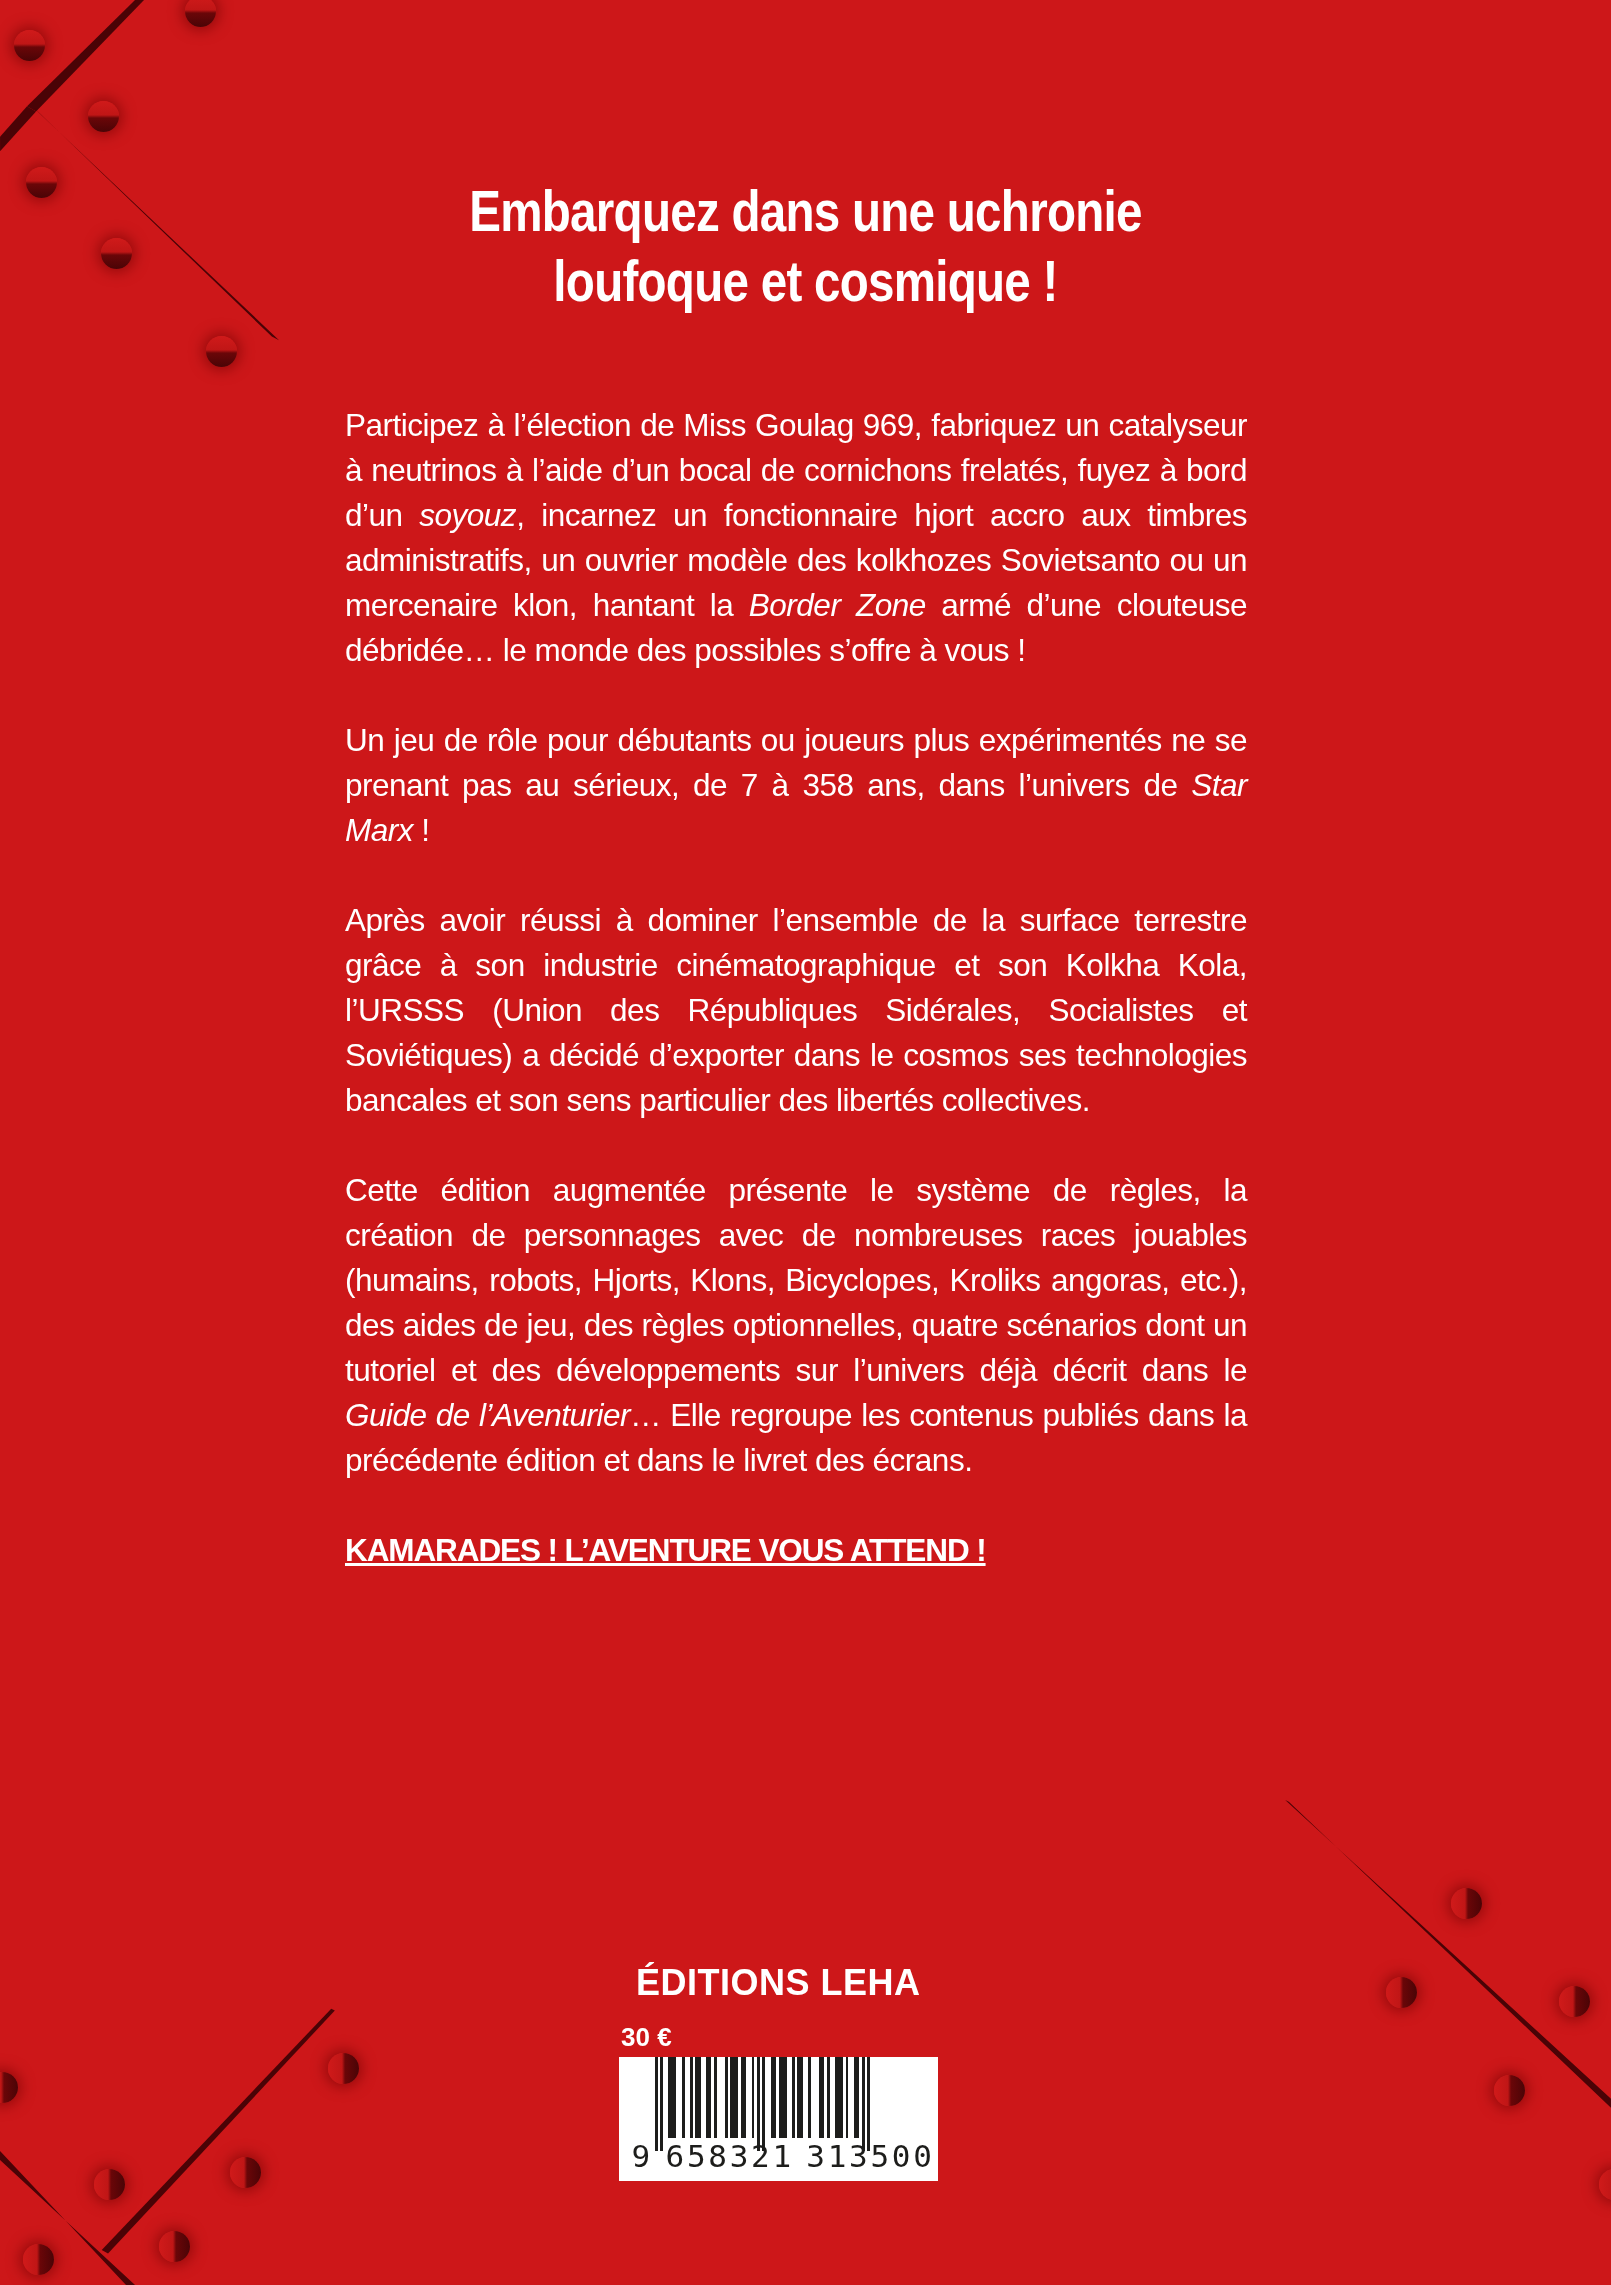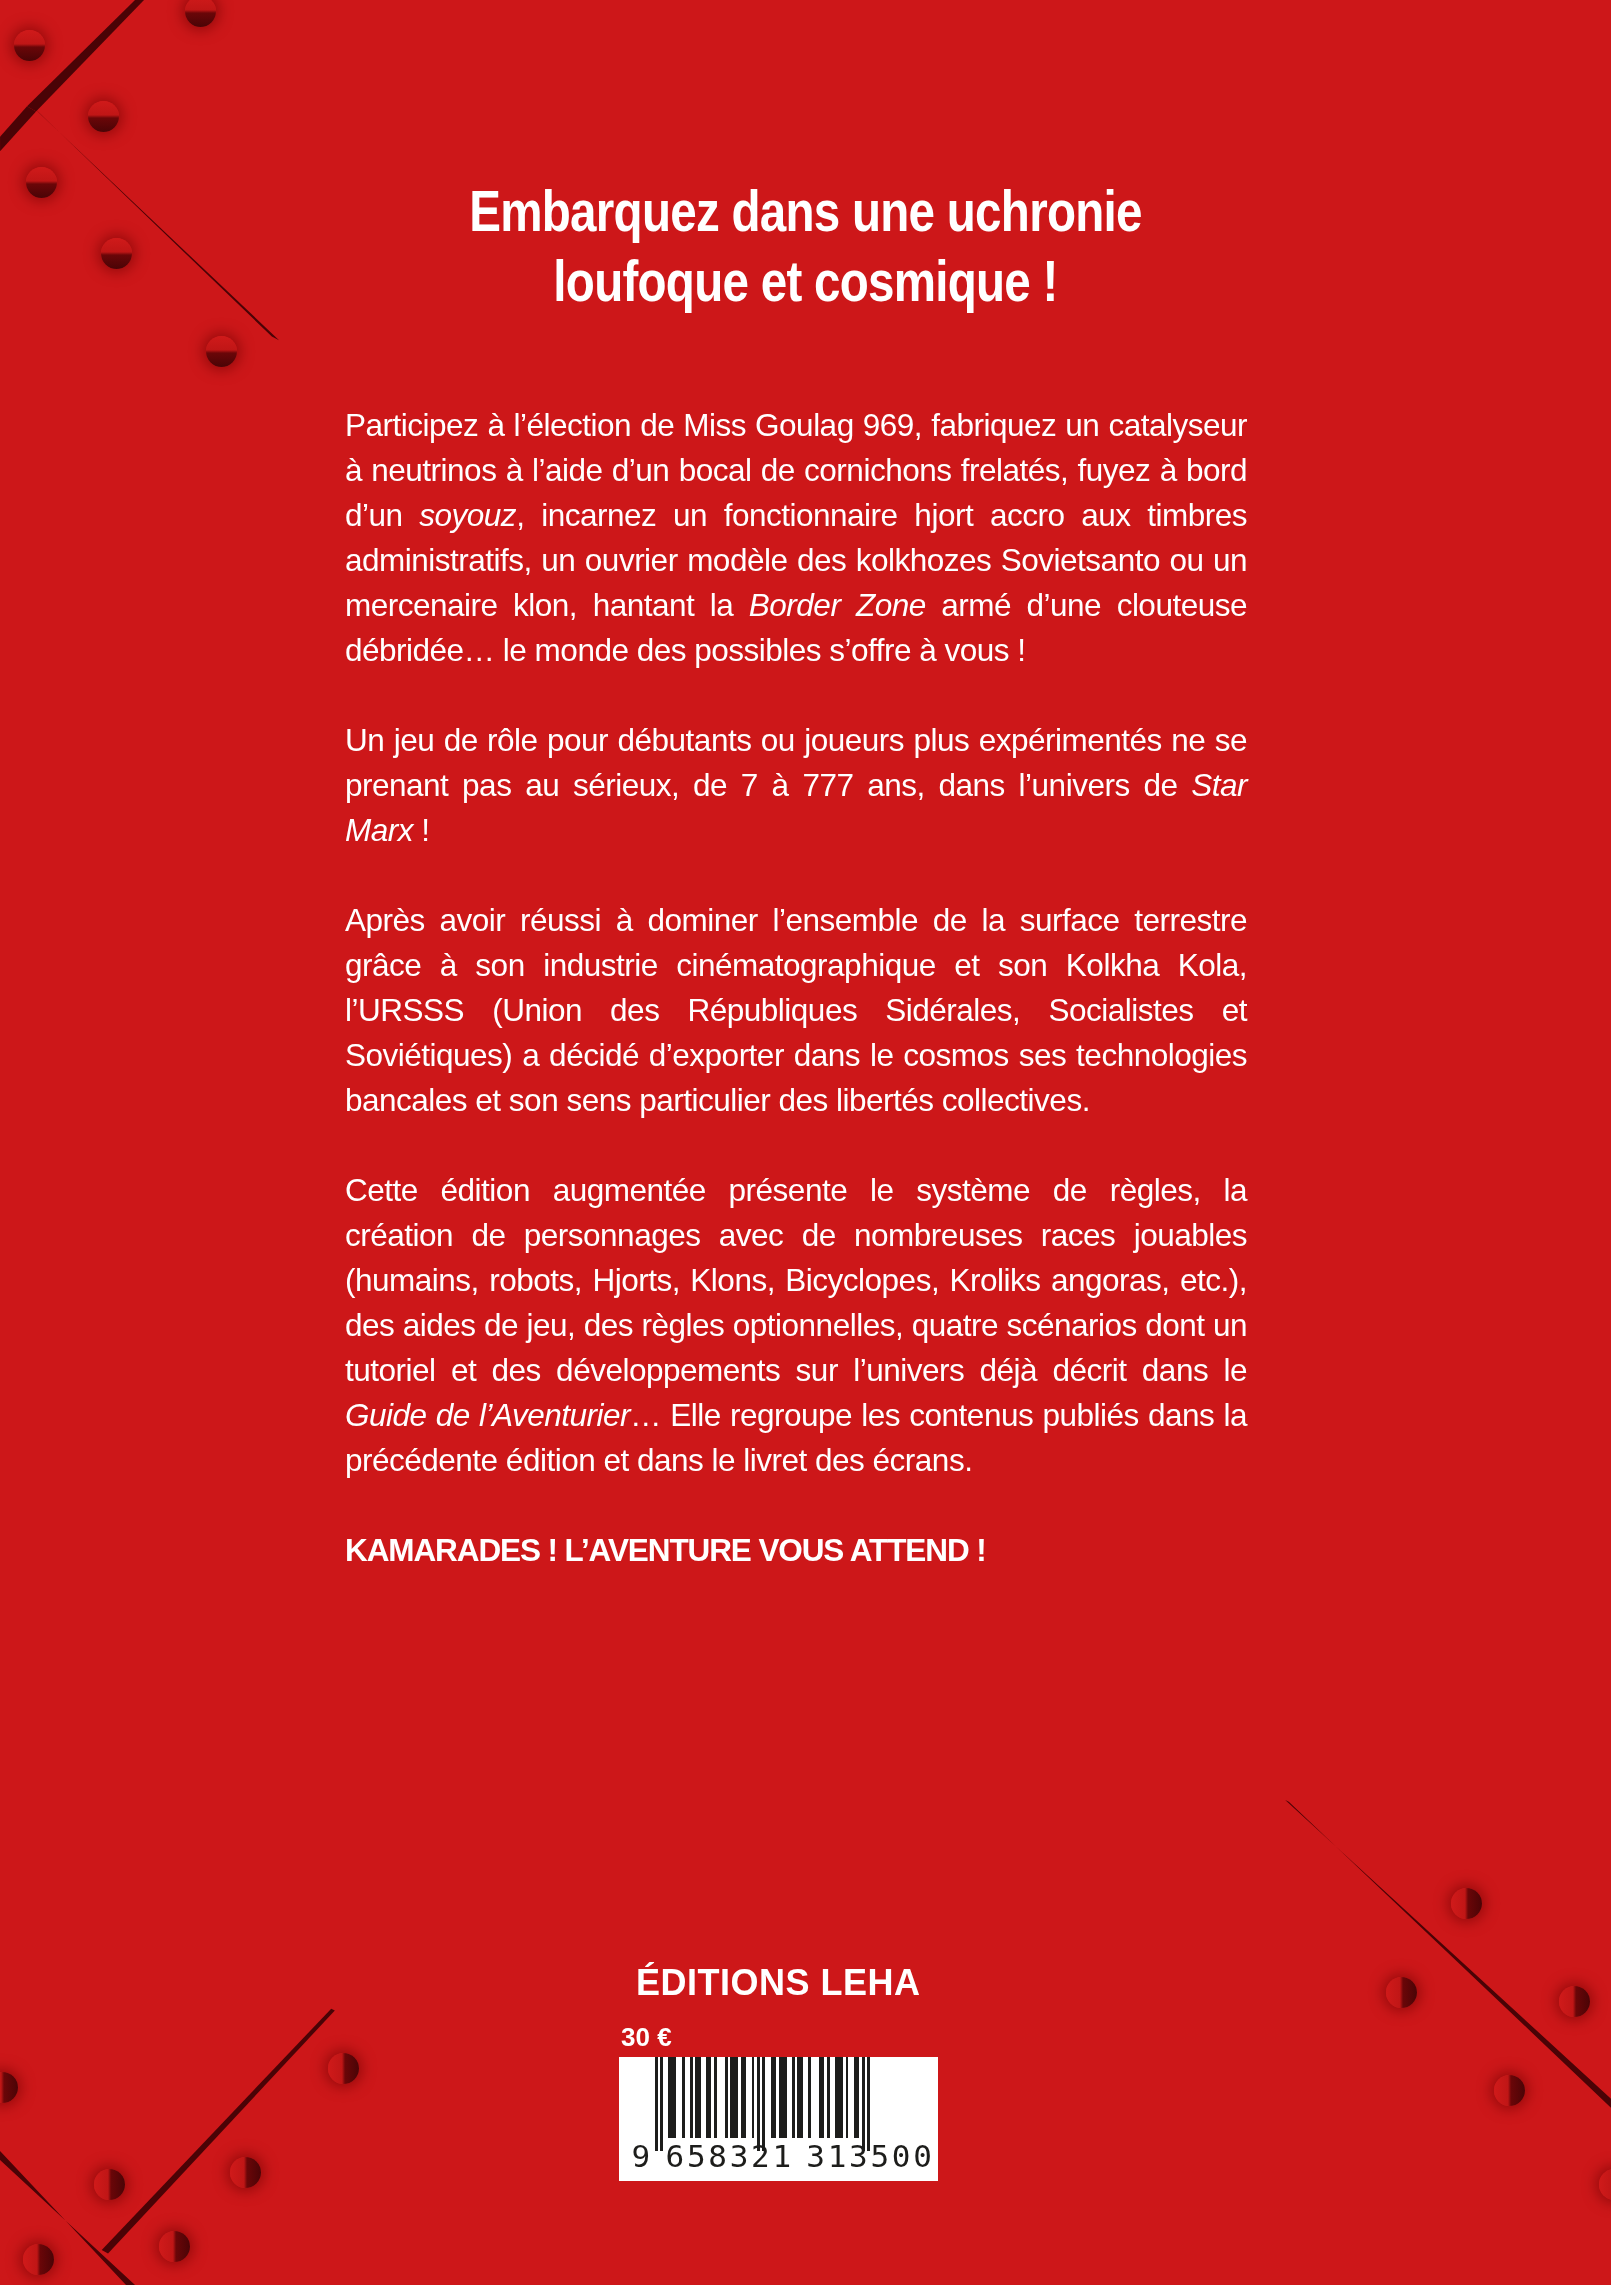--- a/index.html
+++ b/index.html
@@ -25,21 +25,21 @@
     .body-col {
       position:absolute; left:328px; width:902px; top:403px;
       font-size:31.5px; line-height:45px; text-align:justify;
       letter-spacing:-0.5px;
       margin-left:17px;
     }
     .body-col p { margin:0 0 45px 0; }
     .body-col em { font-style:italic; }
     .tagline {
       font-weight:bold; font-size:31.5px; letter-spacing:-1.1px;
-      margin:0 0 32px 0 !important; text-transform:uppercase;
+      margin:0 0 32px 0 !important; text-transform:uppercase;text-decoration:underline;
     }
     .credits { margin:0 !important; text-align:left; }
 
     .publisher {
       position:absolute; left:636px; top:1962px; width:315px;
       font-weight:bold; font-size:36px; letter-spacing:0.5px; text-align:left;
     }
     .price-line {
       position:absolute; left:621px; top:2022px; width:324px;
       font-size:26px; font-weight:bold; display:flex; gap:60px;flex-direction:column;
@@ -101,21 +101,21 @@
 <div class="headline">
   <div>Embarquez dans une uchronie</div>
   <div>loufoque et cosmique !</div>
 </div>
 
 <div class="body-col">
   <p>
     <span>Participez à l’élection de Miss Goulag 969, fabriquez un catalyseur à neutrinos à l’aide d’un bocal de cornichons frelatés, fuyez à bord d’un </span><em>soyouz</em><span>, incarnez un fonctionnaire hjort accro aux timbres administratifs, un ouvrier modèle des kolkhozes Sovietsanto ou un mercenaire klon, hantant la </span><em>Border Zone</em><span> armé d’une clouteuse débridée… le monde des possibles s’offre à vous !</span>
   </p>
   <p>
-    <span>Un jeu de rôle pour débutants ou joueurs plus expérimentés ne se prenant pas au sérieux, de 7 à 777 ans, dans l’univers de </span><em>Star Marx</em><span> !</span>
+    <span>Un jeu de rôle pour débutants ou joueurs plus expérimentés ne se prenant pas au sérieux, de 7 à 358 ans, dans l’univers de </span><em>Star Marx</em><span> !</span>
   </p>
   <p>
     <span>Après avoir réussi à dominer l’ensemble de la surface terrestre grâce à son industrie cinématographique et son Kolkha Kola, l’URSSS (Union des Républiques Sidérales, Socialistes et Soviétiques) a décidé d’exporter dans le cosmos ses technologies bancales et son sens particulier des libertés collectives.</span>
   </p>
   <p>
     <span>Cette édition augmentée présente le système de règles, la création de personnages avec de nombreuses races jouables (humains, robots, Hjorts, Klons, Bicyclopes, Kroliks angoras, etc.), des aides de jeu, des règles optionnelles, quatre scénarios dont un tutoriel et des développements sur l’univers déjà décrit dans le </span><em>Guide de l’Aventurier</em><span>… Elle regroupe les contenus publiés dans la précédente édition et dans le livret des écrans.</span>
   </p>
   <p class="tagline">KAMARADES ! L’AVENTURE VOUS ATTEND !</p>
 </div>
 

